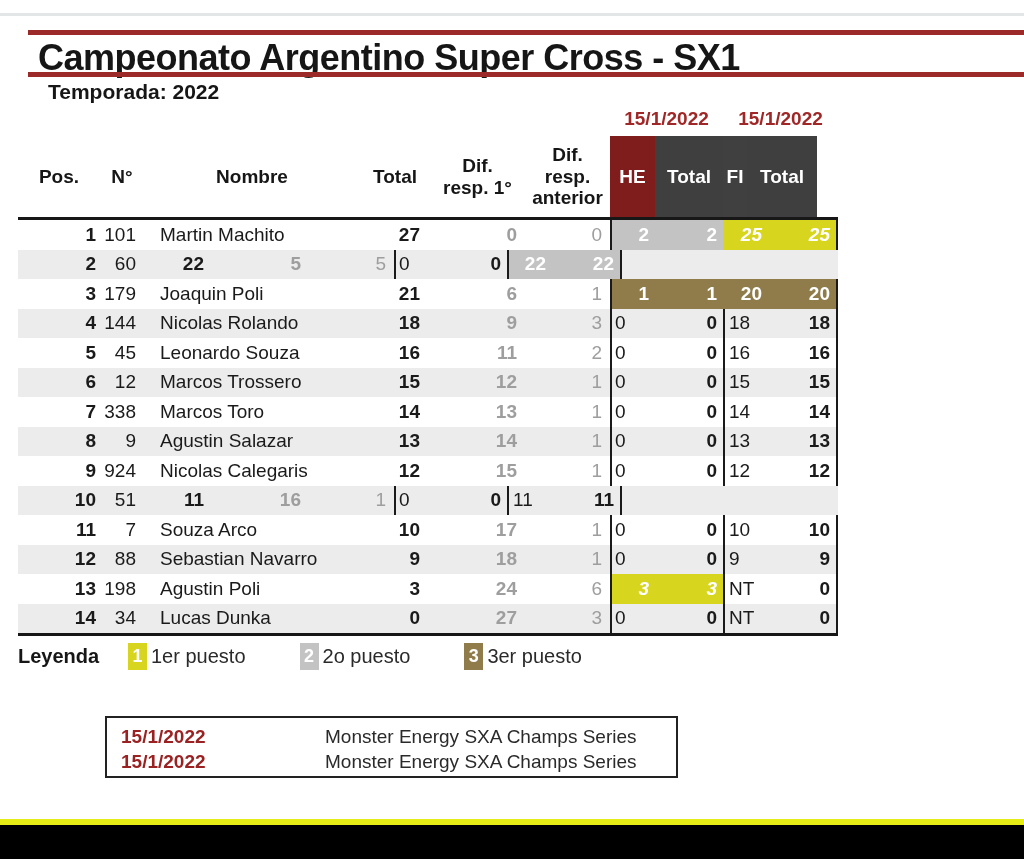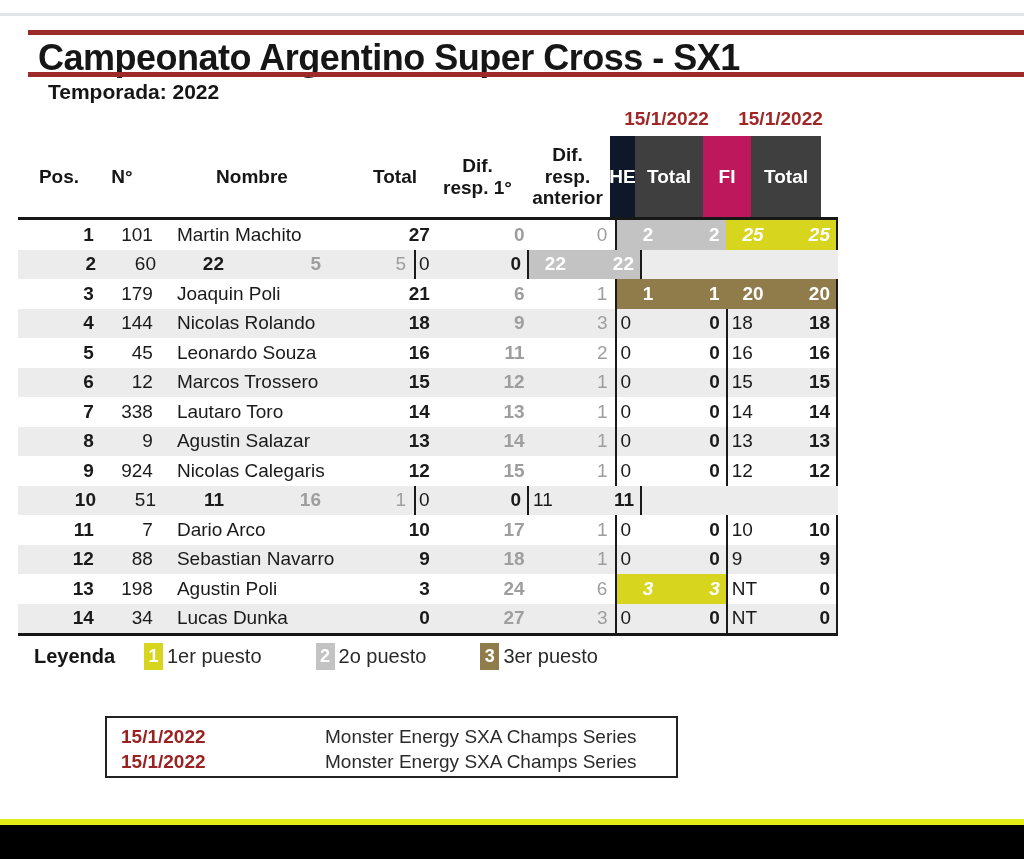--- a/index.html
+++ b/index.html
@@ -18,45 +18,45 @@
   .tablewrap { position:absolute; left:18px; top:108px; width:820px; }
   .dates-row { position:relative; height:28px; }
   .date-label { position:absolute; top:0; font-size:19px; font-weight:bold; color:#a02727; text-align:center; }
   .date-he { left:592px; width:113px; }
   .date-fi { left:705px; width:115px; }
 
   .thead { display:flex; height:81px; }
   .hcell { display:flex; align-items:center; justify-content:center; font-weight:bold; font-size:19px; color:#161616; text-align:center; white-space:pre-line; line-height:1.15; }
   .h-pos { width:82px; } .h-num { width:44px; } .h-name { width:216px; } .h-total { width:70px; }
   .h-dif1 { width:95px; } .h-dif2 { width:85px; }
-  .h-he { width:25px; background:#0f172a; color:#fff; }
+  .h-he { width:45px; background:#7f1d1d; color:#fff; }
   .h-heT { width:68px; background:#3f3f3f; color:#fff; }
-  .h-fi { width:48px; background:#be185d; color:#fff; }
+  .h-fi { width:24px; background:#404040; color:#fff; }
   .h-fiT { width:70px; background:#3f3f3f; color:#fff; }
 
   .hline { height:3px; background:#171717; }
   .trow { display:flex; height:29.5px; font-size:19px; background:#ffffff; }
   .trow.alt { background:#ececec; }
   .cell { height:100%; display:flex; align-items:center; overflow:hidden; white-space:nowrap; }
   .c-pos  { width:82px;  justify-content:flex-end; padding-right:4px; font-weight:bold; }
-  .c-num  { width:44px;  justify-content:flex-end; padding-right:8px;margin-left:20px; }
+  .c-num  { width:44px;  justify-content:flex-end; padding-right:8px; }
   .c-name { width:216px; padding-left:16px; }
   .c-total{ width:70px;  justify-content:flex-end; padding-right:10px; font-weight:bold; }
   .c-dif1 { width:95px;  justify-content:flex-end; padding-right:8px; color:#9e9e9e; font-weight:bold;}
   .c-dif2 { width:85px;  justify-content:flex-end; padding-right:8px; color:#9e9e9e; }
   .c-he   { width:45px;  border-left:2px solid #1a1a1a; padding-left:3px; }
   .c-heT  { width:68px;  justify-content:flex-end; padding-right:6px; font-weight:bold; }
   .c-fi   { width:45px;  border-left:2px solid #1a1a1a; padding-left:4px; }
   .c-fiT  { width:70px;  justify-content:flex-end; padding-right:6px; font-weight:bold; border-right:2px solid #1a1a1a; }
   .cell.hl { color:#fff; font-weight:bold; justify-content:flex-end; padding-right:6px; padding-left:0; }
   .hl-gold   { background:#d7d51e;font-style:italic; }
   .hl-silver { background:#c3c3c3; }
   .hl-bronze { background:#8f7c4a; }
 
-  .legend { position:absolute; top:641px; left:34px; display:flex; align-items:center; height:30px; }
+  .legend { position:absolute; top:641px; left:18px; display:flex; align-items:center; height:30px; }
   .legend-label { font-weight:bold; font-size:20px; width:110px; color:#161616; }
   .legend-item { display:flex; align-items:center; margin-right:54px; }
   .legend-swatch { width:19px; height:27px; display:flex; align-items:center; justify-content:center; color:#fff; font-weight:bold; font-size:18px; margin-right:4px; }
   .legend-text { font-size:20px; color:#2a2a2a; }
 
   .events-box { position:absolute; left:105px; top:716px; width:573px; height:62px; border:2px solid #222; padding-top:6px; }
   .event-row { display:grid; grid-template-columns:218px 1fr; height:25px; align-items:center; }
   .event-date { padding-left:14px; font-size:19px; font-weight:bold; color:#9b2222; }
   .event-name { font-size:19px; color:#2a2a2a; }
 
@@ -165,21 +165,21 @@
           <div class="cell c-dif1">12</div>
           <div class="cell c-dif2">1</div>
           <div class="cell c-he">0</div>
           <div class="cell c-heT">0</div>
           <div class="cell c-fi">15</div>
           <div class="cell c-fiT">15</div>
         </div>
         <div class="trow">
           <div class="cell c-pos">7</div>
           <div class="cell c-num">338</div>
-          <div class="cell c-name">Lautaro Toro</div>
+          <div class="cell c-name">Marcos Toro</div>
           <div class="cell c-total">14</div>
           <div class="cell c-dif1">13</div>
           <div class="cell c-dif2">1</div>
           <div class="cell c-he">0</div>
           <div class="cell c-heT">0</div>
           <div class="cell c-fi">14</div>
           <div class="cell c-fiT">14</div>
         </div>
         <div class="trow alt">
           <div class="cell c-pos">8</div>
@@ -212,21 +212,21 @@
           <div class="cell c-dif1">16</div>
           <div class="cell c-dif2">1</div>
           <div class="cell c-he">0</div>
           <div class="cell c-heT">0</div>
           <div class="cell c-fi">11</div>
           <div class="cell c-fiT">11</div>
         </div>
         <div class="trow">
           <div class="cell c-pos">11</div>
           <div class="cell c-num">7</div>
-          <div class="cell c-name">Dario Arco</div>
+          <div class="cell c-name">Souza Arco</div>
           <div class="cell c-total">10</div>
           <div class="cell c-dif1">17</div>
           <div class="cell c-dif2">1</div>
           <div class="cell c-he">0</div>
           <div class="cell c-heT">0</div>
           <div class="cell c-fi">10</div>
           <div class="cell c-fiT">10</div>
         </div>
         <div class="trow alt">
           <div class="cell c-pos">12</div>

